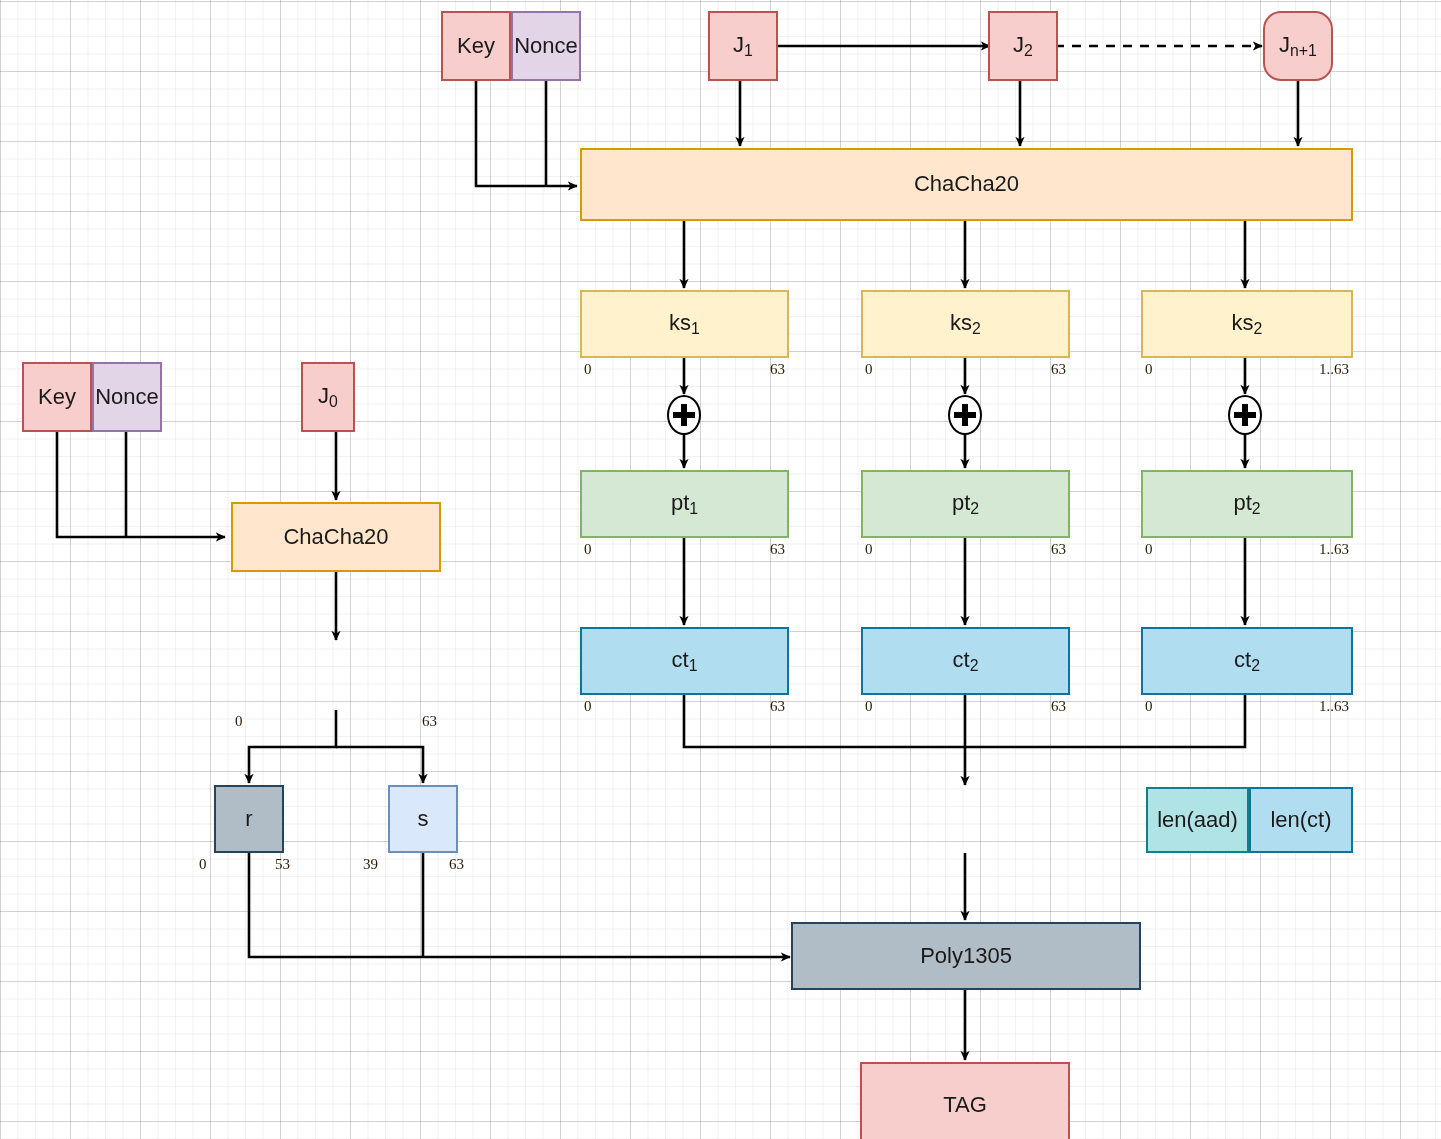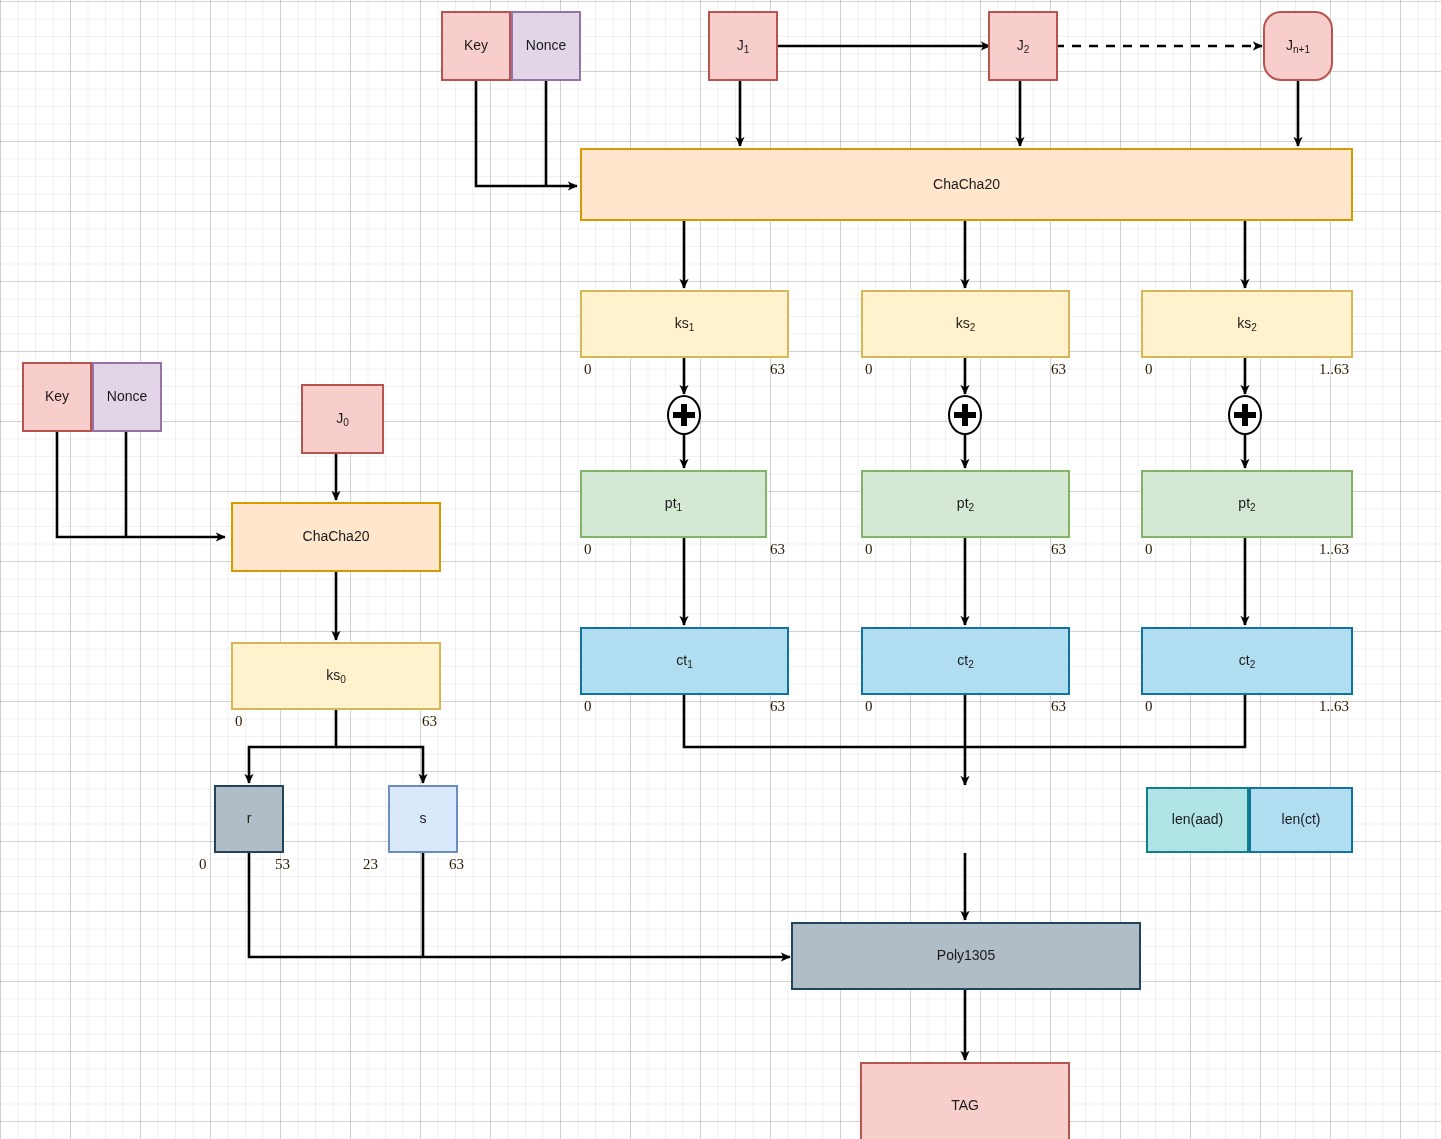--- a/index.html
+++ b/index.html
@@ -22,21 +22,21 @@
     background-size:17.5px 17.5px, 17.5px 17.5px, 70px 70px, 70px 70px;
     background-position:0 1px,0 1px,0 1px,0 1px;
   }
   #edges{position:absolute;left:0;top:0;width:1441px;height:1139px;}
   .node{
     position:absolute;
     box-sizing:border-box;
     display:flex;
     align-items:center;
     justify-content:center;
-    font-size:14px;
+    font-size:22px;
     color:#1a1a1a;
     line-height:1.1;
     text-align:center;
     border-style:solid;
     border-width:2px;
   }
   .n-red   {background:#f8cecc;border-color:#b85450;}
   .n-purple{background:#e1d5e7;border-color:#9673a6;}
   .n-orange{background:#ffe6cc;border-color:#d79b00;}
   .n-yellow{background:#fff2cc;border-color:#d6b656;text-align:right;}
@@ -154,21 +154,21 @@
     <span><span>ks</span><sub>1</sub></span>
   </div>
   <div class="tick l" style="left:584px;top:361px;">0</div>
   <div class="tick r" style="left:705px;top:361px;width:80px;">63</div>
 
   <div class="xor" style="left:667px;top:395px;">
     <span class="pv"></span>
     <span class="ph"></span>
   </div>
 
-  <div class="node n-green" style="left:580px;top:470px;width:187px;height:68px;">
+  <div class="node n-green" style="left:580px;top:470px;width:209px;height:68px;">
     <span><span>pt</span><sub>1</sub></span>
   </div>
   <div class="tick l" style="left:584px;top:541px;">0</div>
   <div class="tick r" style="left:705px;top:541px;width:80px;">63</div>
 
   <div class="node n-blue" style="left:580px;top:627px;width:209px;height:68px;">
     <span><span>ct</span><sub>1</sub></span>
   </div>
   <div class="tick l" style="left:584px;top:698px;">0</div>
   <div class="tick r" style="left:705px;top:698px;width:80px;">63</div>
@@ -218,44 +218,41 @@
   </div>
   <div class="tick l" style="left:1145px;top:698px;">0</div>
   <div class="tick r" style="left:1269px;top:698px;width:80px;">1..63</div>
 
   <div class="node n-red" style="left:22px;top:362px;width:70px;height:70px;">
     <span>Key</span>
   </div>
   <div class="node n-purple" style="left:92px;top:362px;width:70px;height:70px;">
     <span>Nonce</span>
   </div>
-  <div class="node n-red" style="left:301px;top:384px;width:83px;height:70px;">
+  <div class="node n-red" style="left:301px;top:362px;width:54px;height:70px;">
     <span><span>J</span><sub>0</sub></span>
   </div>
 
   <div class="node n-orange" style="left:231px;top:502px;width:210px;height:70px;">
     <span>ChaCha20</span>
   </div>
 
-  <div class="node n-yellow" style="left:231px;top:642px;width:210px;height:68px;">
-    <span><span>ks</span><sub>0</sub></span>
-  </div>
   <div class="tick l" style="left:235px;top:713px;">0</div>
   <div class="tick r" style="left:357px;top:713px;width:80px;">63</div>
 
   <div class="node n-gray" style="left:214px;top:785px;width:70px;height:68px;">
     <span>r</span>
   </div>
   <div class="tick l" style="left:199px;top:856px;">0</div>
   <div class="tick r" style="left:220px;top:856px;width:70px;">53</div>
 
   <div class="node n-ltblue" style="left:388px;top:785px;width:70px;height:68px;">
     <span>s</span>
   </div>
-  <div class="tick l" style="left:363px;top:856px;">23</div>
+  <div class="tick l" style="left:363px;top:856px;">39</div>
   <div class="tick r" style="left:394px;top:856px;width:70px;">63</div>
 
   <div class="node n-teal" style="left:1146px;top:787px;width:103px;height:66px;">
     <span>len(aad)</span>
   </div>
   <div class="node n-blue" style="left:1249px;top:787px;width:104px;height:66px;">
     <span>len(ct)</span>
   </div>
 
   <div class="node n-gray" style="left:791px;top:922px;width:350px;height:68px;justify-content:center;">

